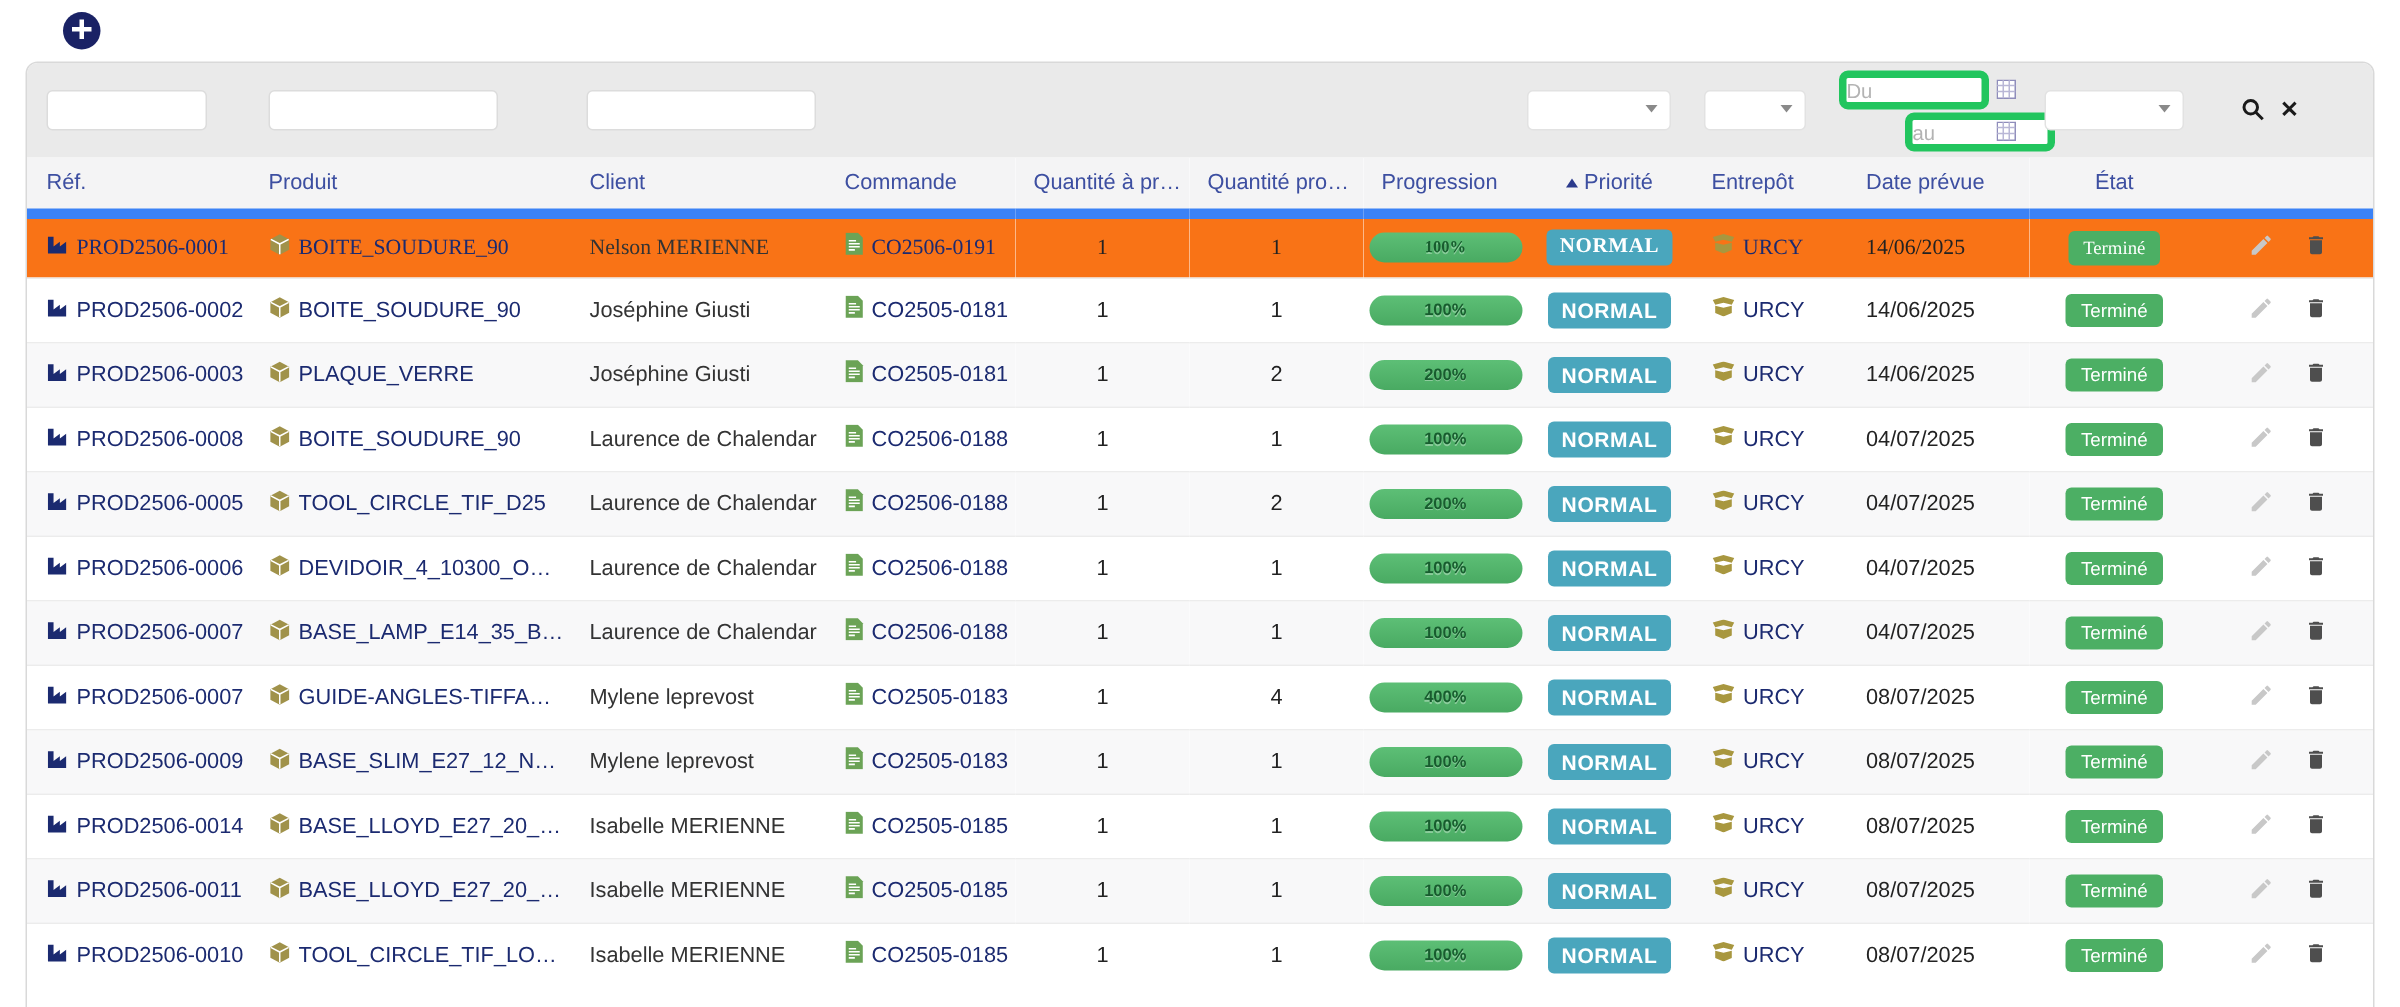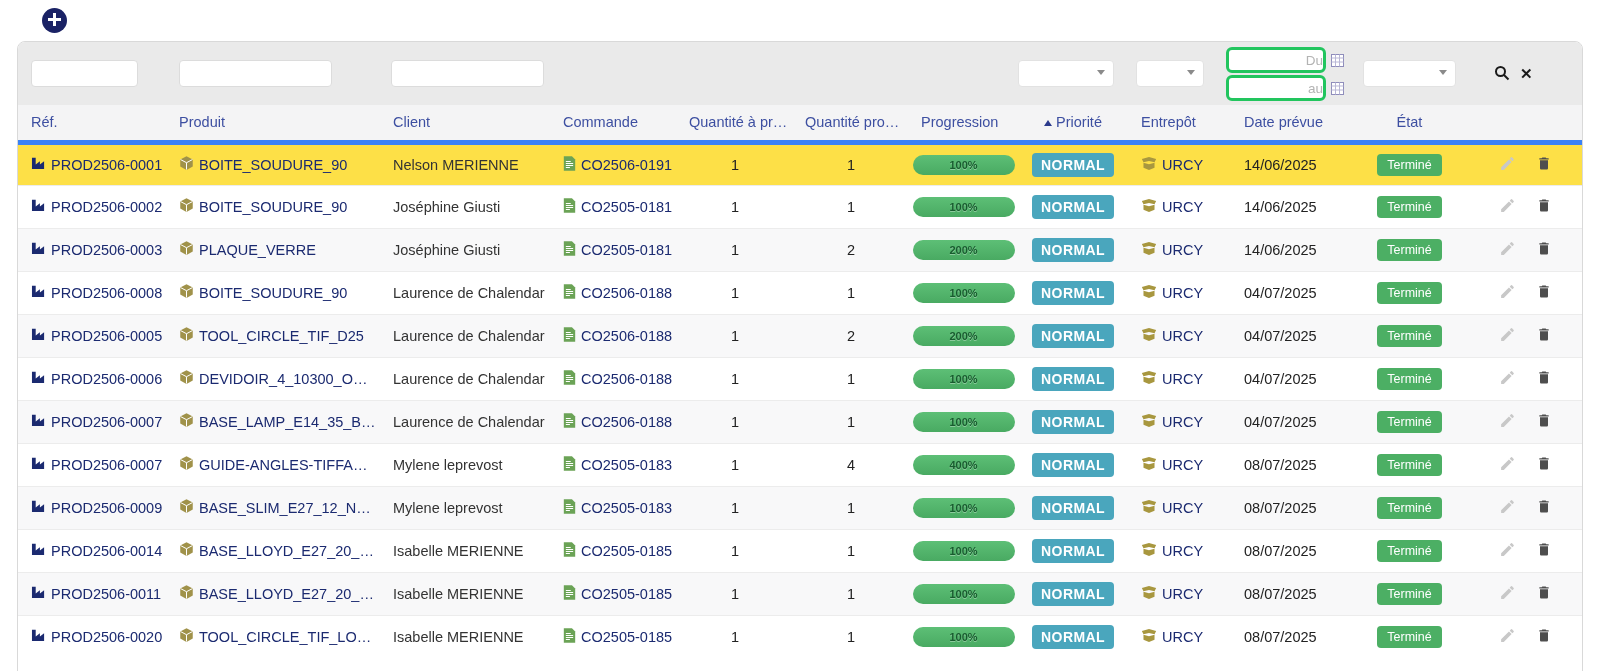--- a/index.html
+++ b/index.html
@@ -18,48 +18,48 @@
 
   
   .filters { position:relative; width:100%; height:63px; background:#eaeaea; }
   .f-input { position:absolute; height:27px; border:1px solid #dcdcdc; border-radius:4px;
              background:#fff; font-size:13px; padding:0 8px; color:#333; outline:none; }
   .f-select { position:absolute; height:27px; background:#fff; border:1px solid #e2e2e2;
               border-radius:4px; cursor:pointer; }
   .f-select .tri { position:absolute; right:8px; top:9px; width:0; height:0;
                    border-left:4px solid transparent; border-right:4px solid transparent;
                    border-top:5px solid #8a8a8a; }
-  .f-date { position:absolute; height:26px; width:100px; border:3px solid #22c55e;
-            border-radius:6px; background:#fff; font-size:13.5px; text-align:right;
+  .f-date { position:absolute; height:26px; width:100px; border:5px solid #22c55e;
+            border-radius:6px; background:#fff; font-size:13.5px; text-align:left;
             color:#333; outline:none; }
   .f-date::placeholder { color:#b3b3b3; }
   .cal-icon { position:absolute; width:13px; height:13px; cursor:pointer; }
   .search-btn, .clear-btn { position:absolute; background:none; border:none; cursor:pointer; padding:0; }
   .clear-btn { font-size:15px; font-weight:bold; color:#1a1a1a; line-height:15px; }
 
   
   table { border-collapse:collapse; table-layout:fixed; width:1564px; }
   col.c-ref{width:148px} col.c-prod{width:214px} col.c-cli{width:170px}
   col.c-cmd{width:127px} col.c-q1{width:116px} col.c-q2{width:116px}
   col.c-prog{width:109px} col.c-prio{width:110px} col.c-ent{width:98px}
   col.c-date{width:127px} col.c-etat{width:113px} col.c-act{width:116px}
 
   thead th { height:37px; background:#f4f4f5; font-weight:400; font-size:14.5px;
              color:#3d4fa1; text-align:left; padding-left:13px; cursor:pointer;
-             border-bottom:5px solid #3b82f6; white-space:nowrap; overflow:hidden; }
+             border-bottom:7px solid #3b82f6; white-space:nowrap; overflow:hidden; }
   th.hq { padding-left:12px; }
   th.center { text-align:center; padding-left:0; }
 
   tbody td { height:43px; font-size:14.5px; color:#333; padding-left:13px;
              border-top:1px solid #ececec; white-space:nowrap; overflow:hidden;
              text-overflow:ellipsis; vertical-align:middle; }
   tbody tr:first-child td { border-top:none; }
   tbody tr:nth-child(odd) { background:#f8f8f9; }
   tbody tr:nth-child(even){ background:#ffffff; }
-  tbody tr.hl { background:#fde047; }
+  tbody tr.hl { background:#f97316;font-family:Liberation Serif, serif; }
 
   td.num { text-align:center; padding-left:0; color:#222; }
   td.center { text-align:center; padding-left:0; }
   td.date { padding-left:18px; color:#222; }
 
   .link { color:#1b2a70; text-decoration:none; cursor:pointer; }
   .cellflex { display:inline-flex; align-items:center; gap:5px; max-width:100%; }
   .cellflex .txt { overflow:hidden; text-overflow:ellipsis; white-space:nowrap; }
   .icon { flex:0 0 auto; display:inline-block; }
 
@@ -100,21 +100,21 @@
     <input class="f-input" style="left: 373px; top: 18px; width: 153px;" value="">
 
     <div class="f-select" style="left:1000px; top:18px; width:96px;">
       <span class="tri"></span>
     </div>
     <div class="f-select" style="left:1118px; top:18px; width:68px;">
       <span class="tri"></span>
     </div>
 
     <input class="f-date" style="left: 1208px; top: 5px;" placeholder="Du">
-    <input class="f-date" style="left: 1208px; top: 33px;" placeholder="au">
+    <input class="f-date" style="left: 1252px; top: 33px;" placeholder="au">
     <span class="cal-icon" style="left:1313px; top:11px;">
       <svg width="13" height="13" viewBox="0 0 13 13">
           <rect x="0.5" y="0.5" width="12" height="12" fill="#fff" stroke="#8f8dbb"></rect>
           <path d="M0.5 4h12M4.5 0.5v12M8.5 0.5v12M0.5 8h12" stroke="#b9b7d6" stroke-width="1"></path>
         </svg>
     </span>
     <span class="cal-icon" style="left:1313px; top:39px;">
       <svg width="13" height="13" viewBox="0 0 13 13">
           <rect x="0.5" y="0.5" width="12" height="12" fill="#fff" stroke="#8f8dbb"></rect>
           <path d="M0.5 4h12M4.5 0.5v12M8.5 0.5v12M0.5 8h12" stroke="#b9b7d6" stroke-width="1"></path>
@@ -998,21 +998,21 @@
   </tr>
 
   <tr>
     <td>
       <span class="cellflex">
         <span class="icon">
           <svg width="15" height="14" viewBox="0 0 16 15">
                   <path d="M1 14V2h4v7l4.5-3.5V9L14 5.5V14H1z" fill="#1b2a70"></path>
                 </svg>
         </span>
-        <a class="link txt">PROD2506-0020</a>
+        <a class="link txt">PROD2506-0010</a>
       </span>
     </td>
     <td>
       <span class="cellflex">
         <span class="icon">
           <svg width="15" height="16" viewBox="0 0 24 24">
                   <path d="M12 1 22 6.3v11.4L12 23 2 17.7V6.3L12 1z" fill="#a0924a"></path>
                   <path d="M2.5 6.5 12 11.5l9.5-5M12 11.5V22.5" stroke="#fff" stroke-width="1.6" fill="none"></path>
                 </svg>
         </span>

